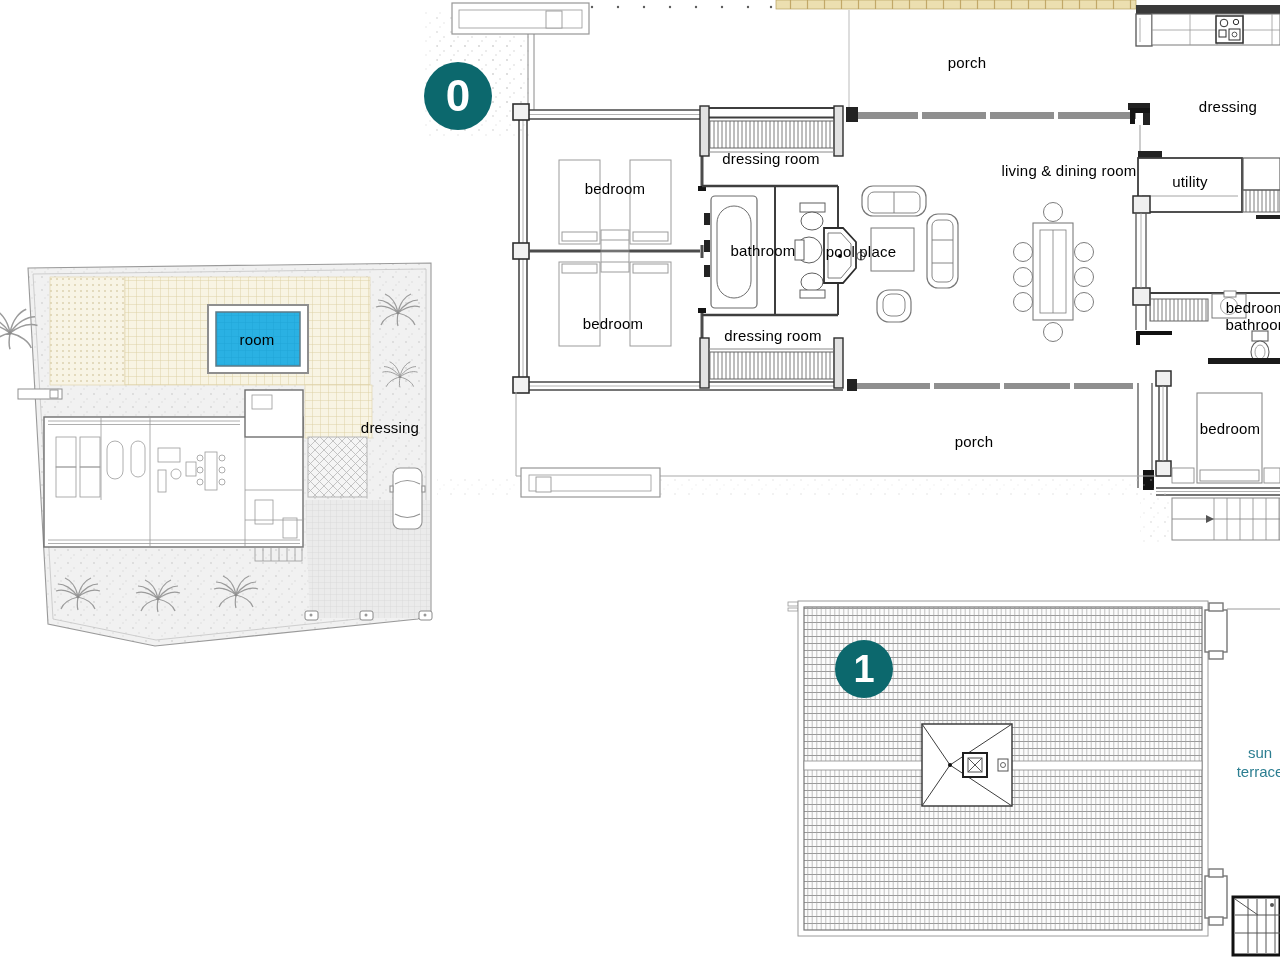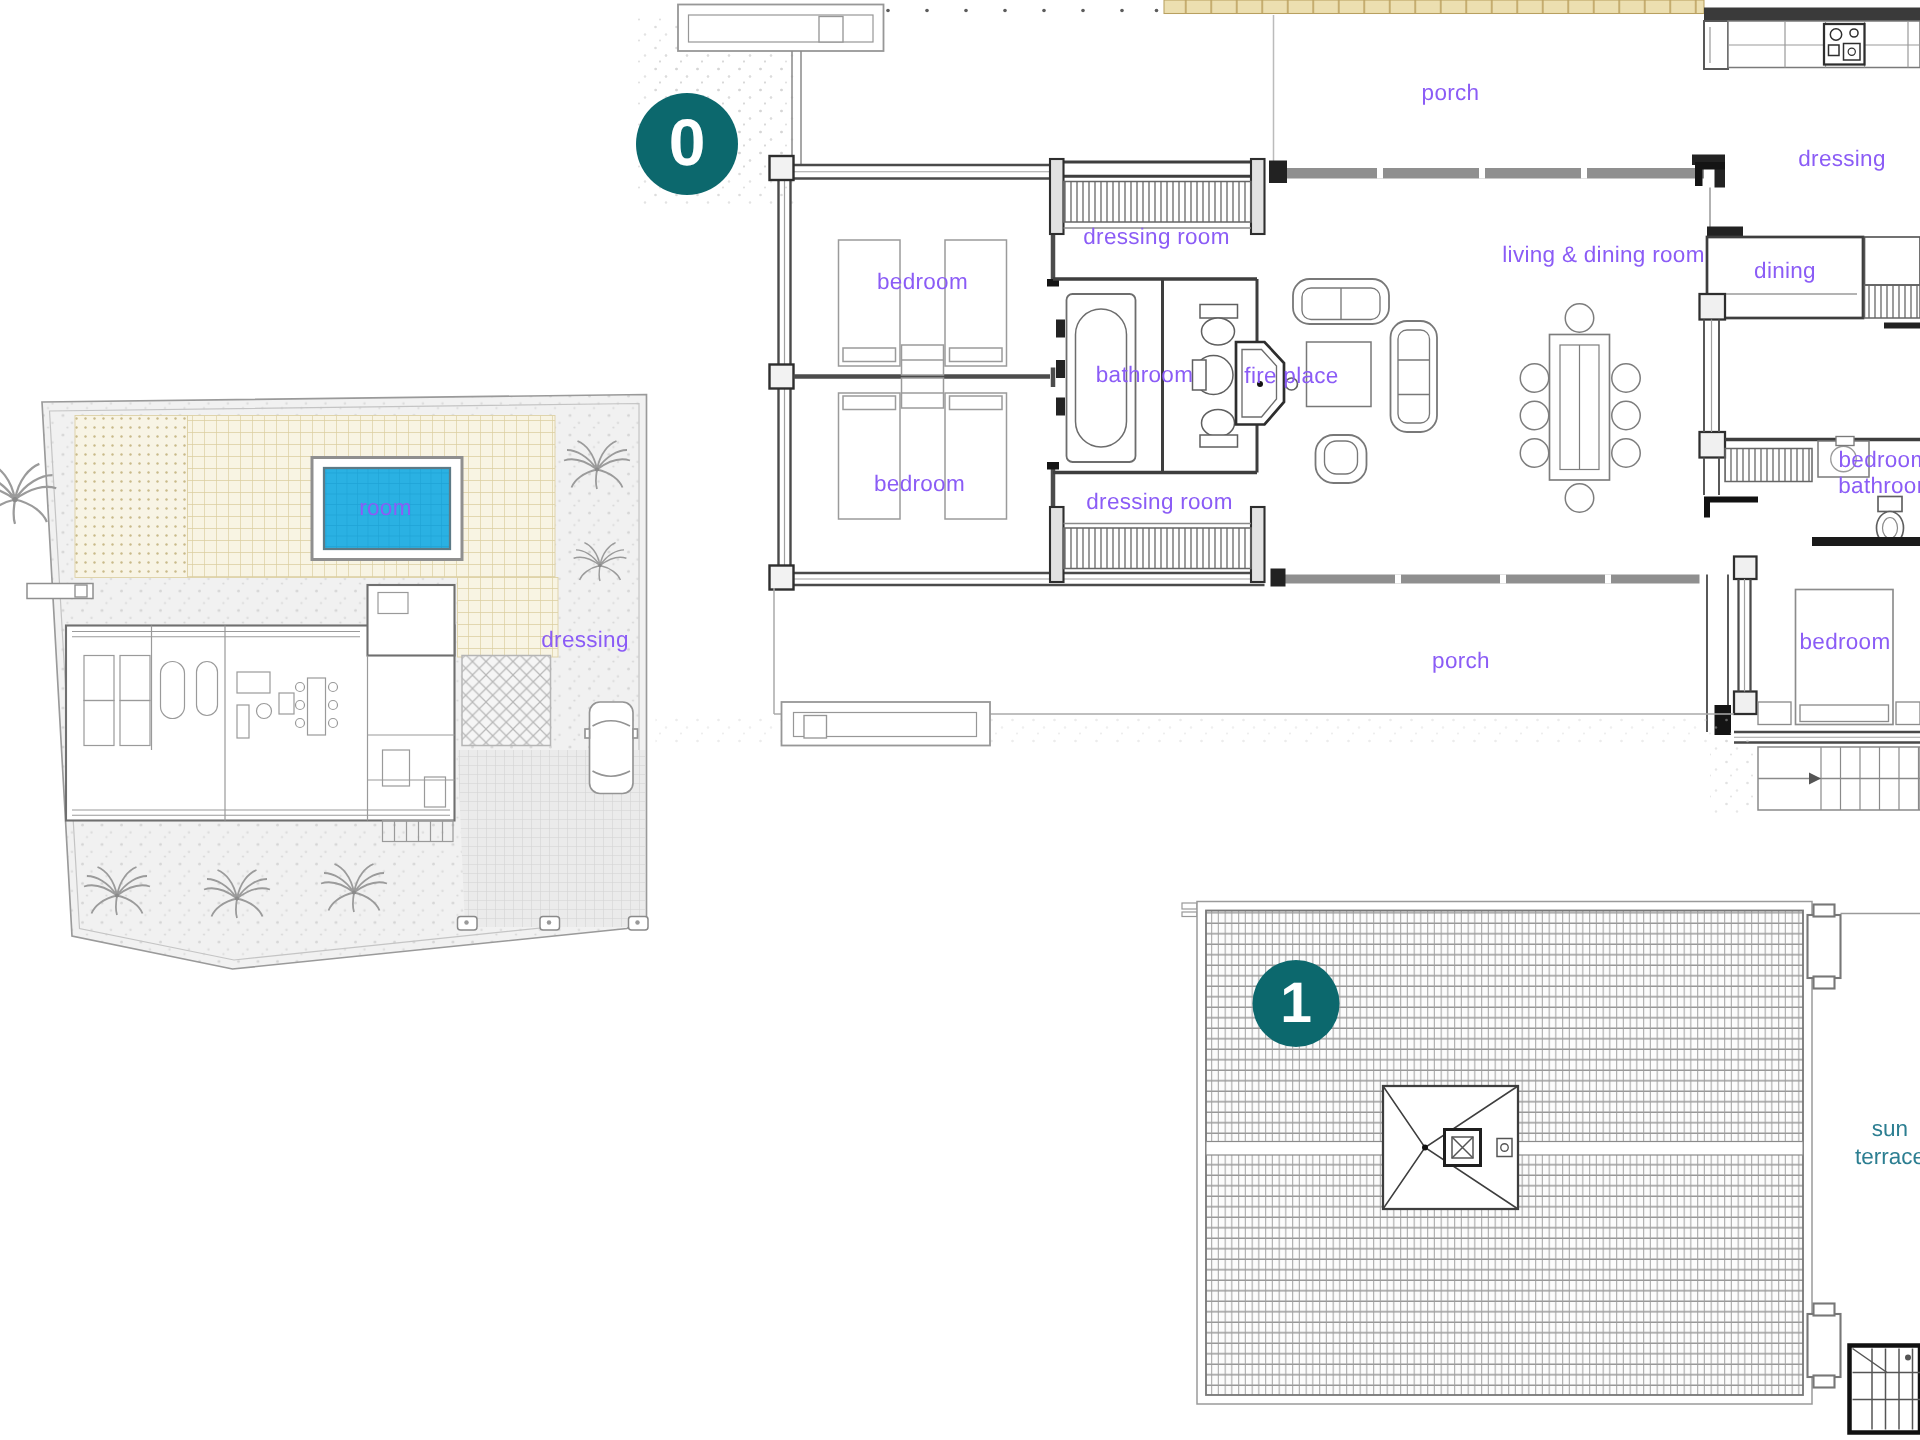--- a/index.html
+++ b/index.html
@@ -1,20 +1,20 @@
 <!DOCTYPE html>
 <html><head>
 <meta charset="utf-8">
 <style>
   *{margin:0;padding:0;box-sizing:border-box}
   html,body{background:#fff}
   body{width:1280px;height:960px;font-family:"Liberation Sans",sans-serif;overflow:hidden}
   .canvas{position:relative;width:1280px;height:960px;background:#ffffff;overflow:hidden}
   .plan-svg{position:absolute;left:0;top:0}
-  .lbl{position:absolute;transform:translate(-50%,-50%);font-size:15px;color:#8b5cf6;white-space:nowrap;letter-spacing:.2px}
+  .lbl{position:absolute;transform:translate(-50%,-50%);font-size:15px;color:#000000;white-space:nowrap;letter-spacing:.2px}
   .lbl-block{position:absolute;font-size:15px;color:#2c7e91;text-align:center;line-height:1.25}
   .badge{position:absolute;border-radius:50%;background:#0c686d;color:#fff;display:flex;align-items:center;justify-content:center;font-weight:bold}
   .badge-0{left:424px;top:62px;width:68px;height:68px;font-size:44px}
   .badge-1{left:835px;top:640px;width:58px;height:58px;font-size:38px}
 </style>
 </head>
 <body>
 
 <div class="canvas">
 
@@ -409,23 +409,23 @@
 </div>
 
 <span class="lbl" style="left:257px;top:339px">room</span>
 <span class="lbl" style="left:390px;top:427px">dressing</span>
 
 <span class="lbl" style="left:967px;top:62px">porch</span>
 <span class="lbl" style="left:1228px;top:106px">dressing</span>
 <span class="lbl" style="left:771px;top:158px">dressing room</span>
 <span class="lbl" style="left:615px;top:188px">bedroom</span>
 <span class="lbl" style="left:1069px;top:170px">living &amp; dining room</span>
-<span class="lbl" style="left:1190px;top:181px">dining</span>
+<span class="lbl" style="left:1190px;top:181px">utility</span>
 <span class="lbl" style="left:763px;top:250px">bathroom</span>
-<span class="lbl" style="left:861px;top:251px">fire place</span>
+<span class="lbl" style="left:861px;top:251px">pool place</span>
 <span class="lbl" style="left:613px;top:323px">bedroom</span>
 <span class="lbl" style="left:773px;top:335px">dressing room</span>
 <span class="lbl" style="left:1256px;top:307px">bedroom</span>
 <span class="lbl" style="left:1258px;top:324px">bathroom</span>
 <span class="lbl" style="left:974px;top:441px">porch</span>
 <span class="lbl" style="left:1230px;top:428px">bedroom</span>
 
 <div class="lbl-block" style="left:1224px;top:744px;width:72px">sun terrace</div>
 
 </div>

